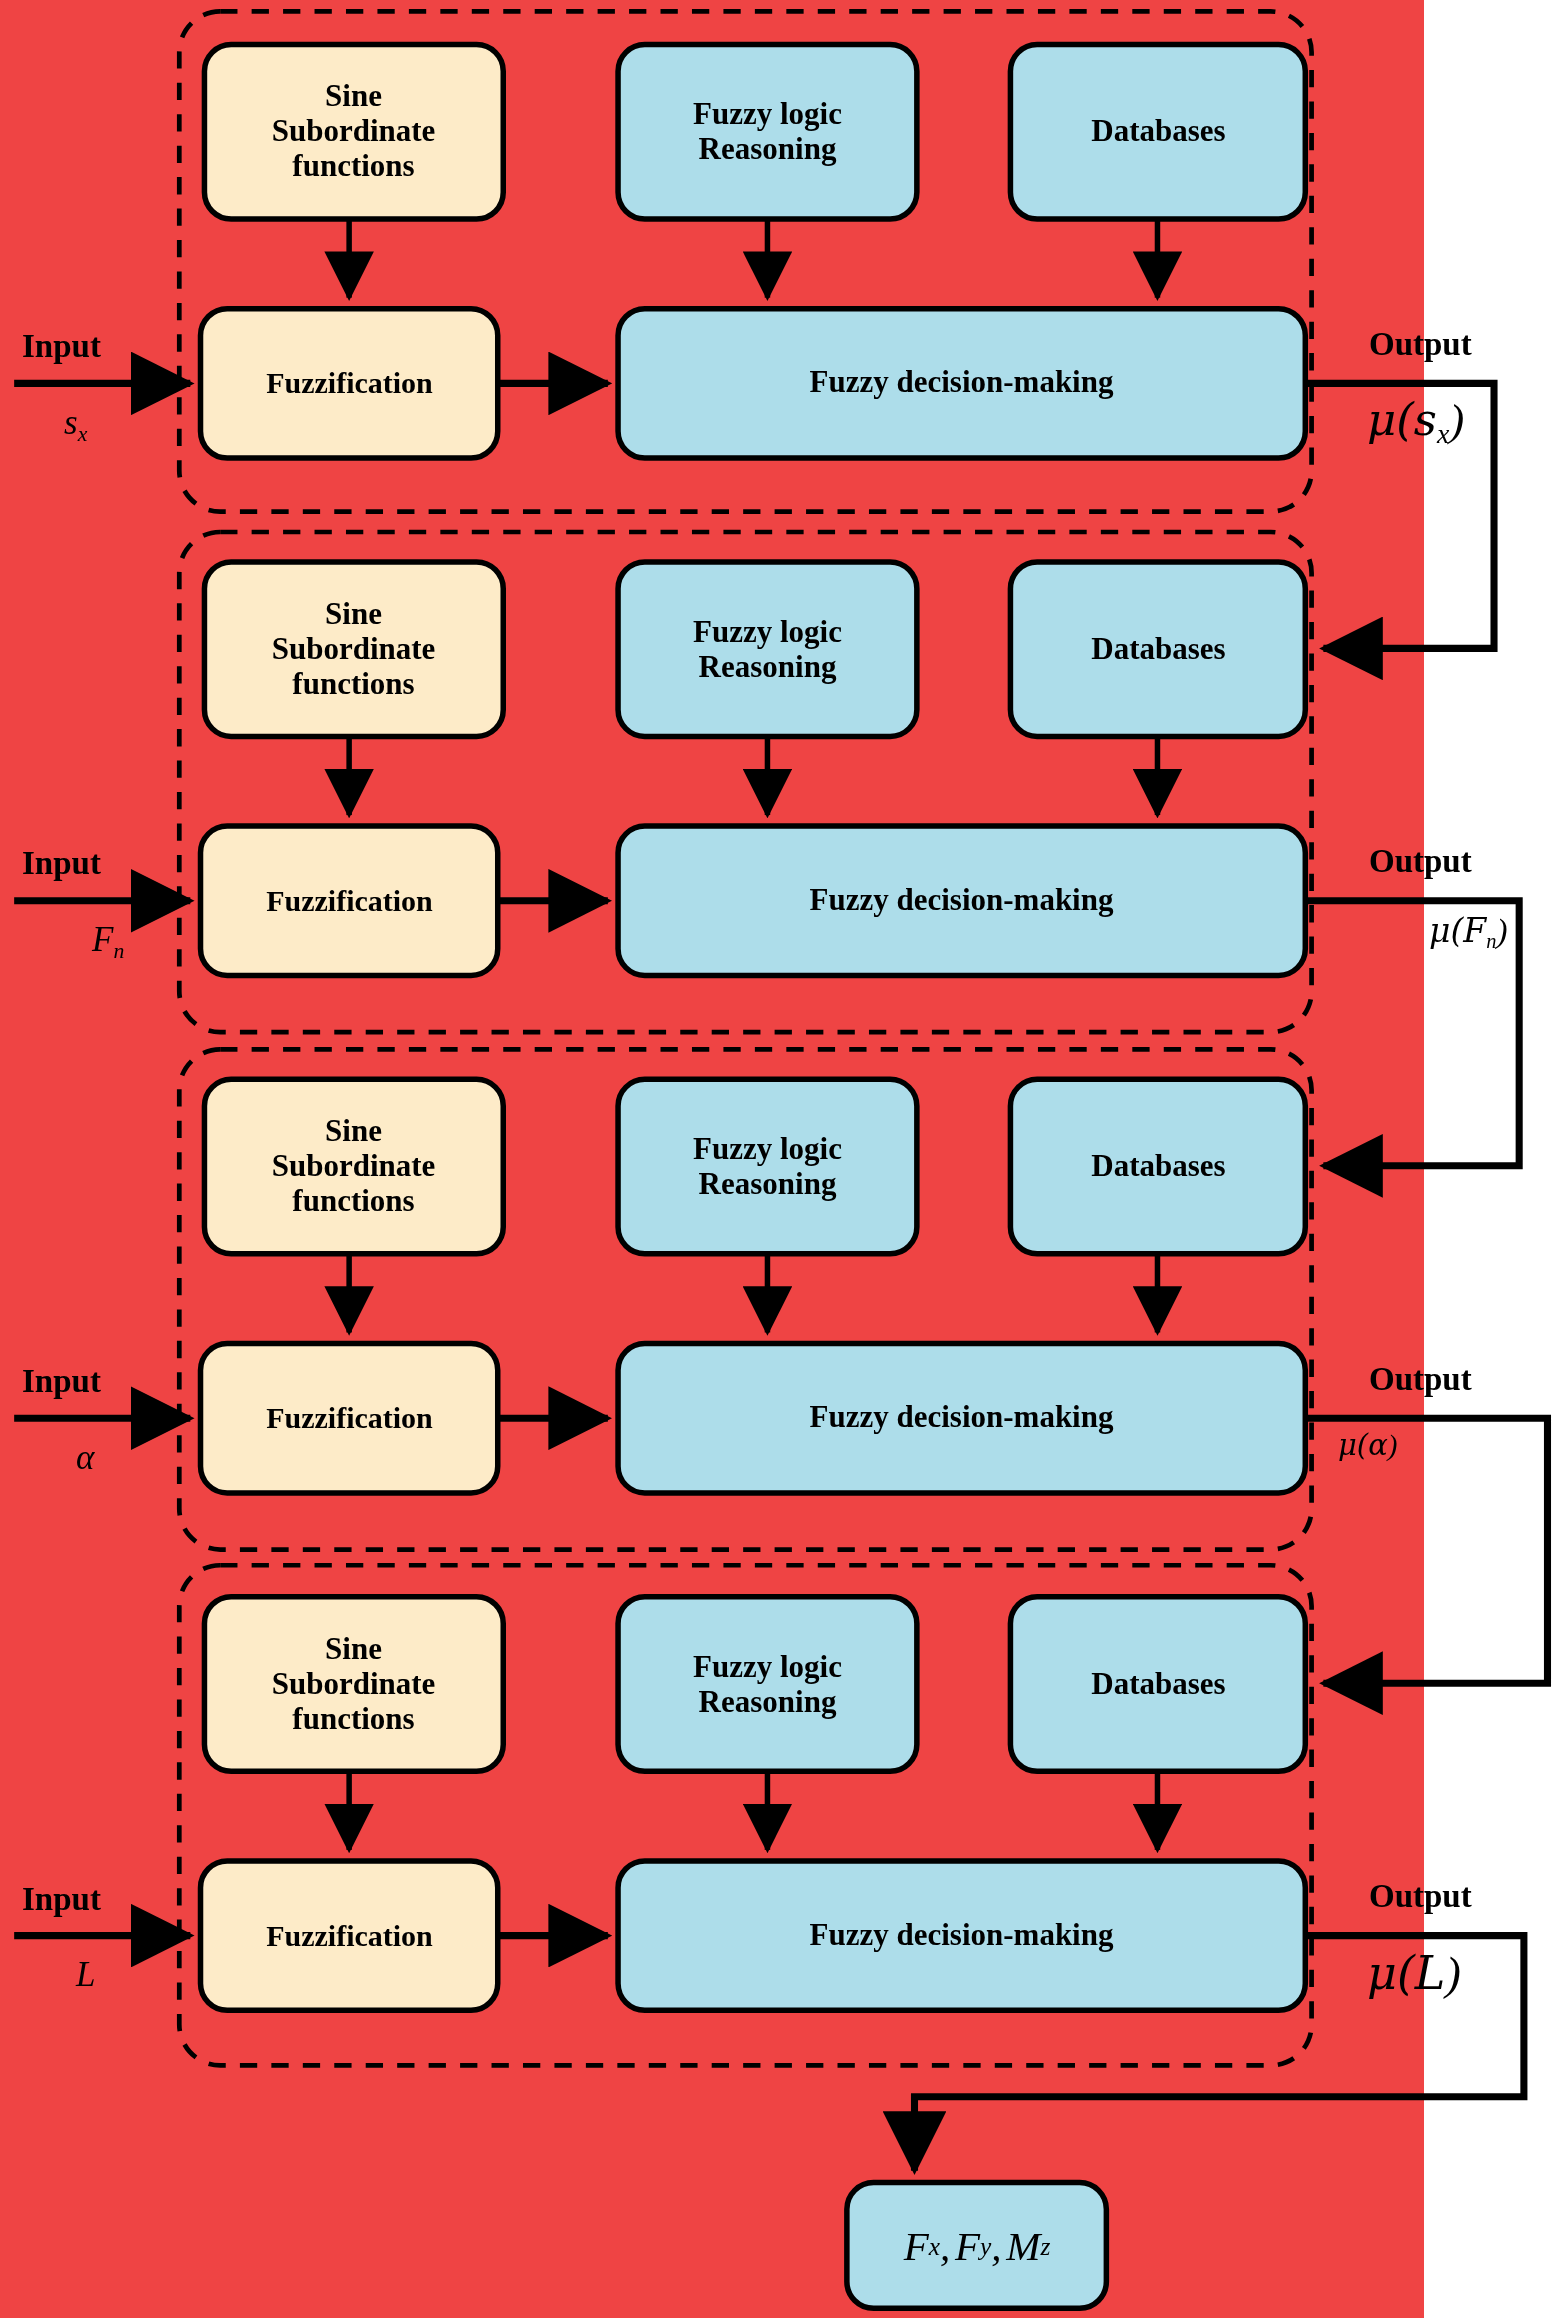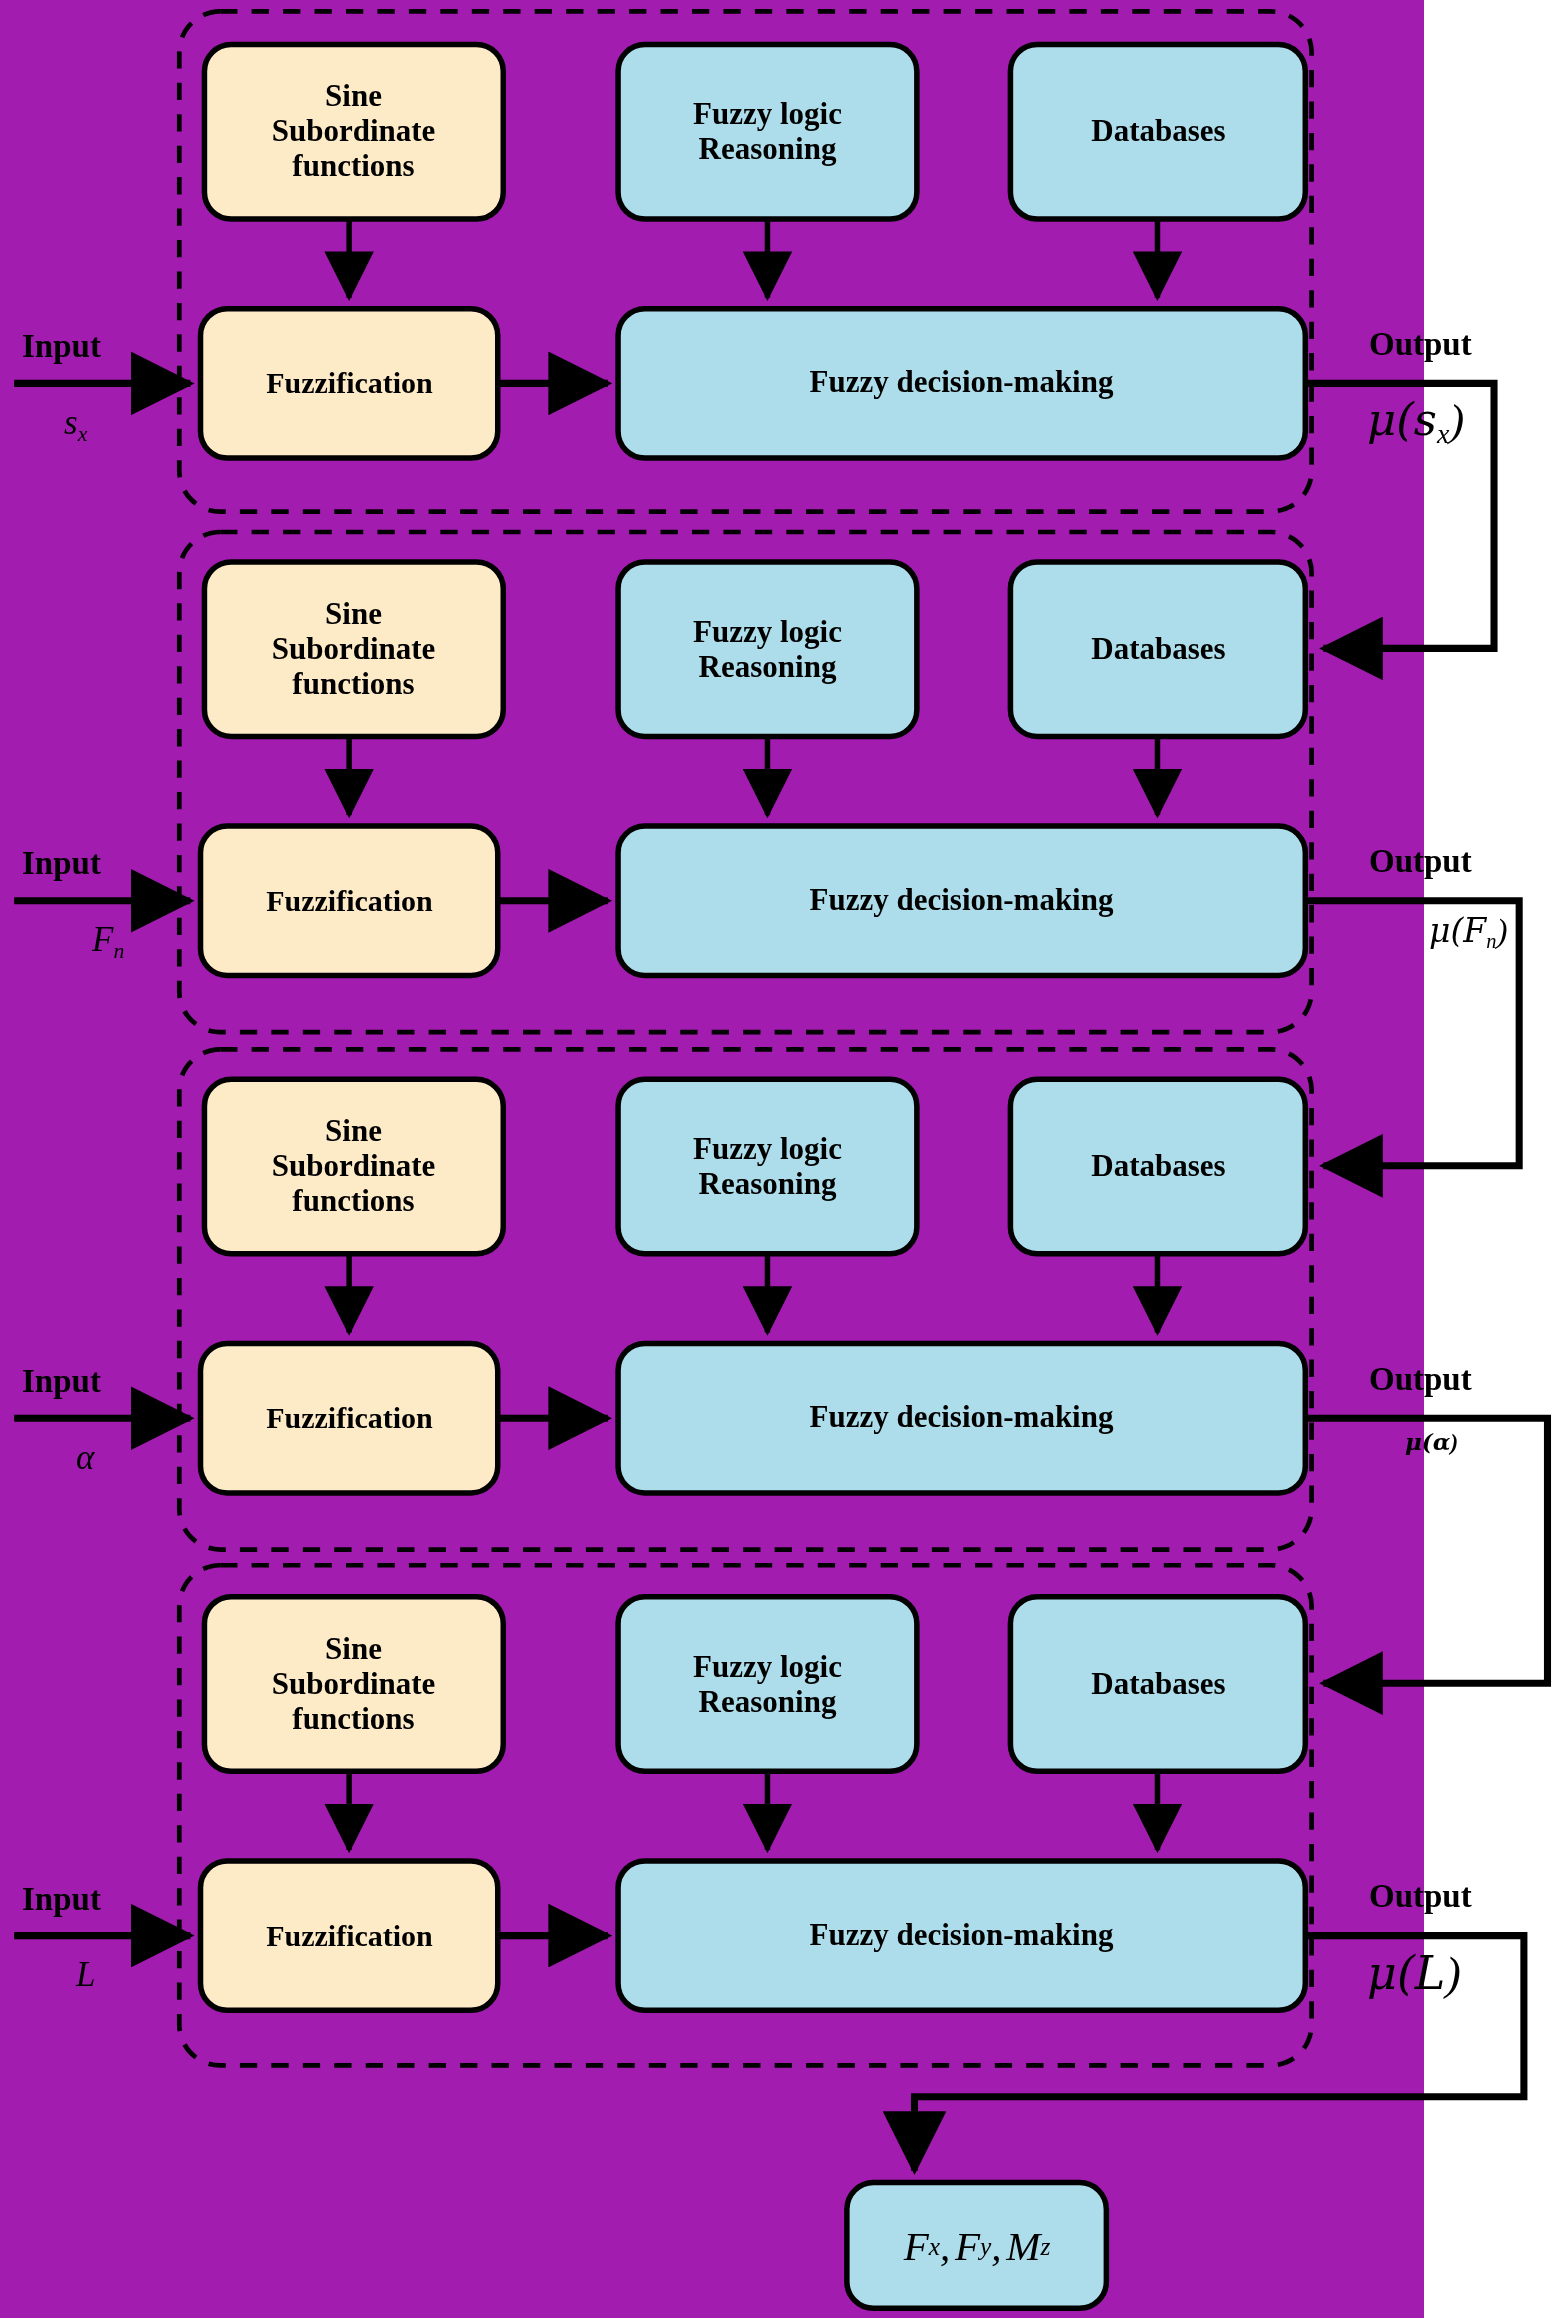--- a/index.html
+++ b/index.html
@@ -1,16 +1,16 @@
 <!DOCTYPE html>
 <html style="font-size:12.6px"><head>
 <meta charset="utf-8">
 <style>
   html,body{margin:0;padding:0;background:#ffffff;}
-  #stage{position:relative;width:1424px;height:2319px;background:#a21caf;
+  #stage{position:relative;width:1424px;height:2319px;background:#ef4444;
          font-family:"Liberation Serif", serif;}
   svg{position:absolute;left:0;top:0;width:1564px;height:2319px;overflow:visible;}
   .boxlabel{
     position:absolute;display:flex;align-items:center;justify-content:center;
     text-align:center;font-family:"Liberation Serif",serif;font-weight:bold;
     color:#000;line-height:1.12;pointer-events:none;white-space:pre-line;
   }
   .sidelabel{
     position:absolute;font-family:"Liberation Serif",serif;font-weight:bold;
     color:#000;white-space:nowrap;
@@ -147,21 +147,21 @@
   <div class="boxlabel" style="left:618px;top:1079px;width:299px;height:175px;font-size:31px;">Fuzzy logic
 Reasoning</div>
   <div class="boxlabel" style="left:1011px;top:1079px;width:295px;height:175px;font-size:31px;">Databases</div>
   <div class="boxlabel" style="left:201px;top:1343px;width:297px;height:149px;font-size:30px;">Fuzzification</div>
   <div class="boxlabel" style="left:618px;top:1343px;width:687px;height:149px;font-size:31px;">Fuzzy decision-making</div>
   <div class="sidelabel" style="left:22px;top:1363px;font-size:33px;">Input</div>
   <div class="mathlabel" style="left:76px;top:1438px;font-size:35px;">
     <span>α</span><span class="sub"></span>
   </div>
   <div class="sidelabel" style="left:1369px;top:1361px;font-size:33px;">Output</div>
-  <div class="mathlabel" style="left:1405px;top:1428px;font-size:23px;font-weight:bold;">
+  <div class="mathlabel" style="left:1338px;top:1428px;font-size:29px;">
     <span class="mu">μ(α</span><span class="sub"></span><span>)</span>
   </div>
 
   <div class="boxlabel" style="left:204px;top:1597px;width:299px;height:175px;font-size:31px;">Sine
 Subordinate
 functions</div>
   <div class="boxlabel" style="left:618px;top:1597px;width:299px;height:175px;font-size:31px;">Fuzzy logic
 Reasoning</div>
   <div class="boxlabel" style="left:1011px;top:1597px;width:295px;height:175px;font-size:31px;">Databases</div>
   <div class="boxlabel" style="left:201px;top:1861px;width:297px;height:149px;font-size:30px;">Fuzzification</div>

